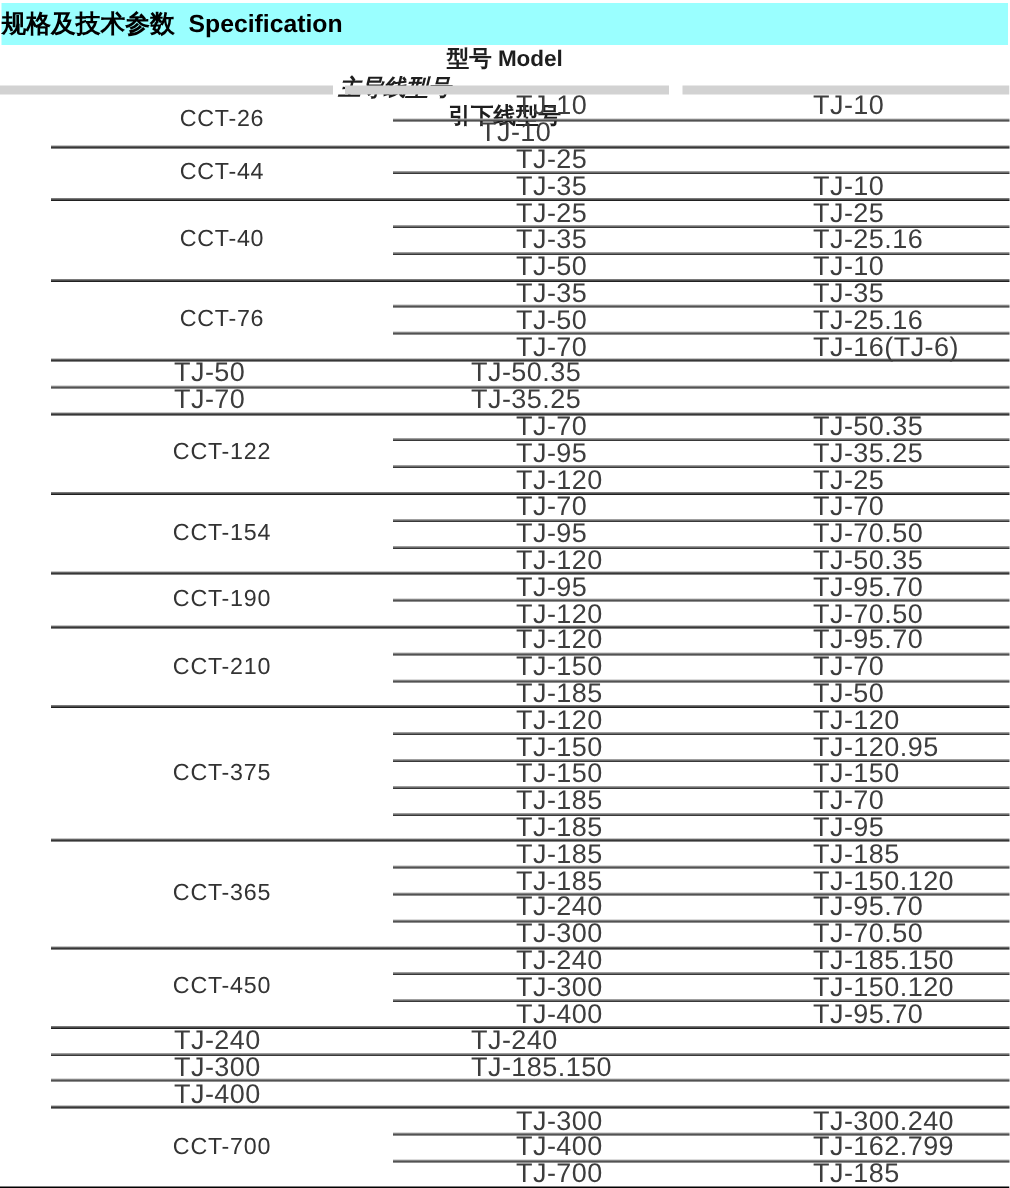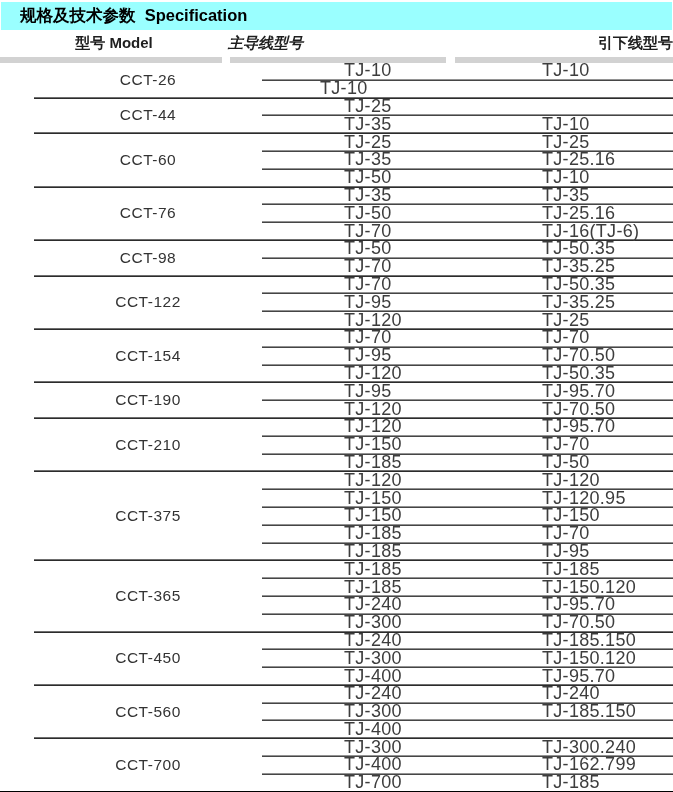--- a/index.html
+++ b/index.html
@@ -9,29 +9,29 @@
     font-family:"Liberation Sans","DejaVu Sans",sans-serif;
     overflow:hidden;
   }
   .page { width:673px; height:792px; box-sizing:border-box; }
 
   .title-bar {
     margin:2px 1px 0 1px;
     height:28px;
     background:#9affff;
     display:flex; align-items:center;
-    padding-left:19px;
+    padding-left:0;
     font-size:16.5px; font-weight:bold; color:#000;
     white-space:pre;
   }
 
   .header-row {
     display:flex; align-items:center;
     height:27px;
-    font-size:15px; font-weight:600; color:#1e1e1e;
+    font-size:15px; font-weight:600; color:#1e1e1e;flex-direction:column;
   }
   .hcol-1 { width:228px; text-align:center; }
   .hcol-2 { width:222px; text-align:left;font-style:italic; }
   .hcol-3 { flex:1; text-align:right; }
 
   .shadow-band { height:6px; display:flex; }
   .shadow-band .seg { background:#d2d2d2; height:100%; }
   .seg-1 { width:222px; }
   .band-gap-1 { width:8px; }
   .seg-2 { width:216px; }
@@ -105,21 +105,21 @@
           </div>
           <div class="row-sep"></div>
           <div class="subrow">
             <div class="cell-main">TJ-35</div>
             <div class="cell-down">TJ-10</div>
           </div>
         </div>
       </div>
       <div class="group-sep"></div>
       <div class="group">
-        <div class="model-cell">CCT-60</div>
+        <div class="model-cell">CCT-40</div>
         <div class="rows">
           <div class="subrow">
             <div class="cell-main">TJ-25</div>
             <div class="cell-down">TJ-25</div>
           </div>
           <div class="row-sep"></div>
           <div class="subrow">
             <div class="cell-main">TJ-35</div>
             <div class="cell-down">TJ-25.16</div>
           </div>
@@ -145,21 +145,20 @@
           </div>
           <div class="row-sep"></div>
           <div class="subrow">
             <div class="cell-main">TJ-70</div>
             <div class="cell-down">TJ-16(TJ-6)</div>
           </div>
         </div>
       </div>
       <div class="group-sep"></div>
       <div class="group">
-        <div class="model-cell">CCT-98</div>
         <div class="rows">
           <div class="subrow">
             <div class="cell-main">TJ-50</div>
             <div class="cell-down">TJ-50.35</div>
           </div>
           <div class="row-sep"></div>
           <div class="subrow">
             <div class="cell-main">TJ-70</div>
             <div class="cell-down">TJ-35.25</div>
           </div>
@@ -310,21 +309,20 @@
           </div>
           <div class="row-sep"></div>
           <div class="subrow">
             <div class="cell-main">TJ-400</div>
             <div class="cell-down">TJ-95.70</div>
           </div>
         </div>
       </div>
       <div class="group-sep"></div>
       <div class="group">
-        <div class="model-cell">CCT-560</div>
         <div class="rows">
           <div class="subrow">
             <div class="cell-main">TJ-240</div>
             <div class="cell-down">TJ-240</div>
           </div>
           <div class="row-sep"></div>
           <div class="subrow">
             <div class="cell-main">TJ-300</div>
             <div class="cell-down">TJ-185.150</div>
           </div>

